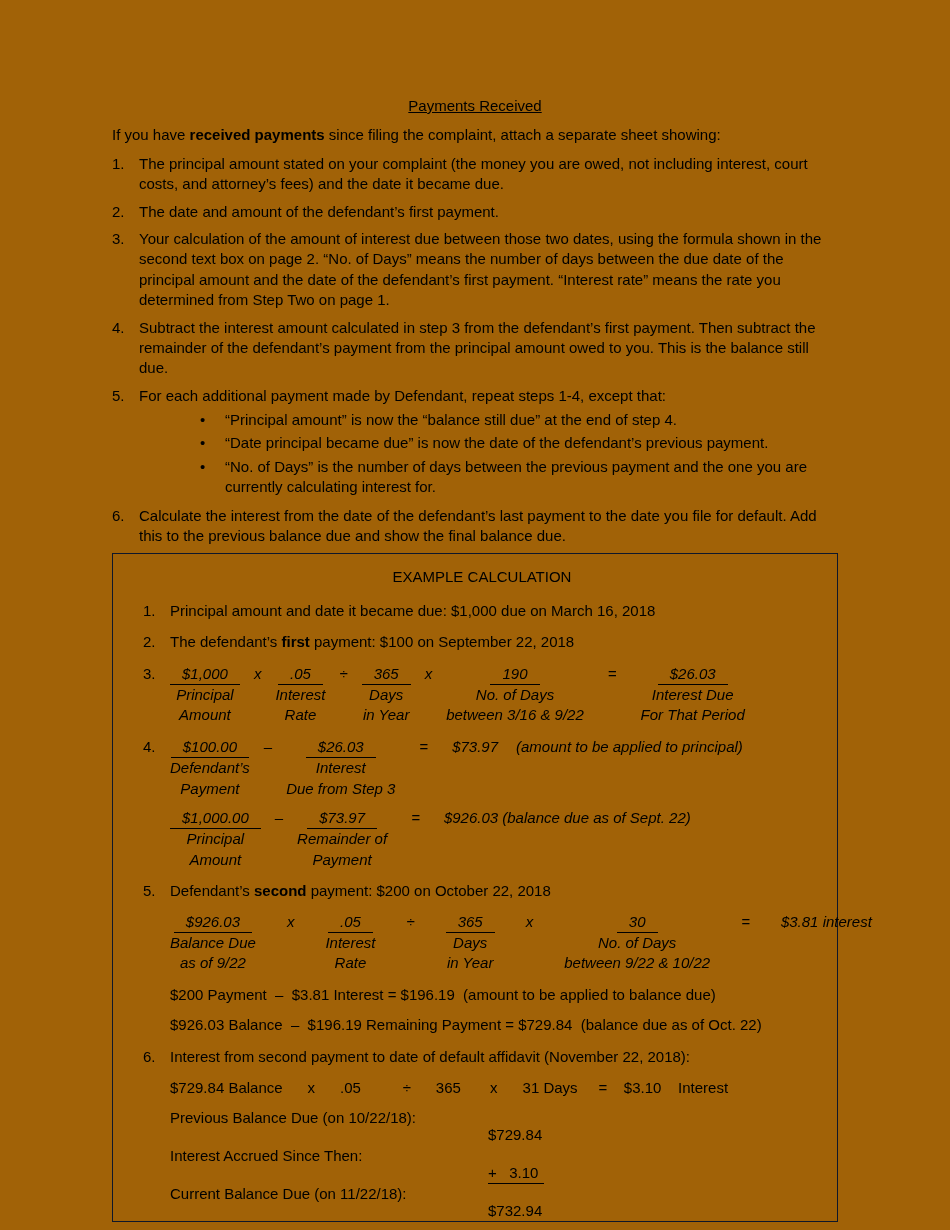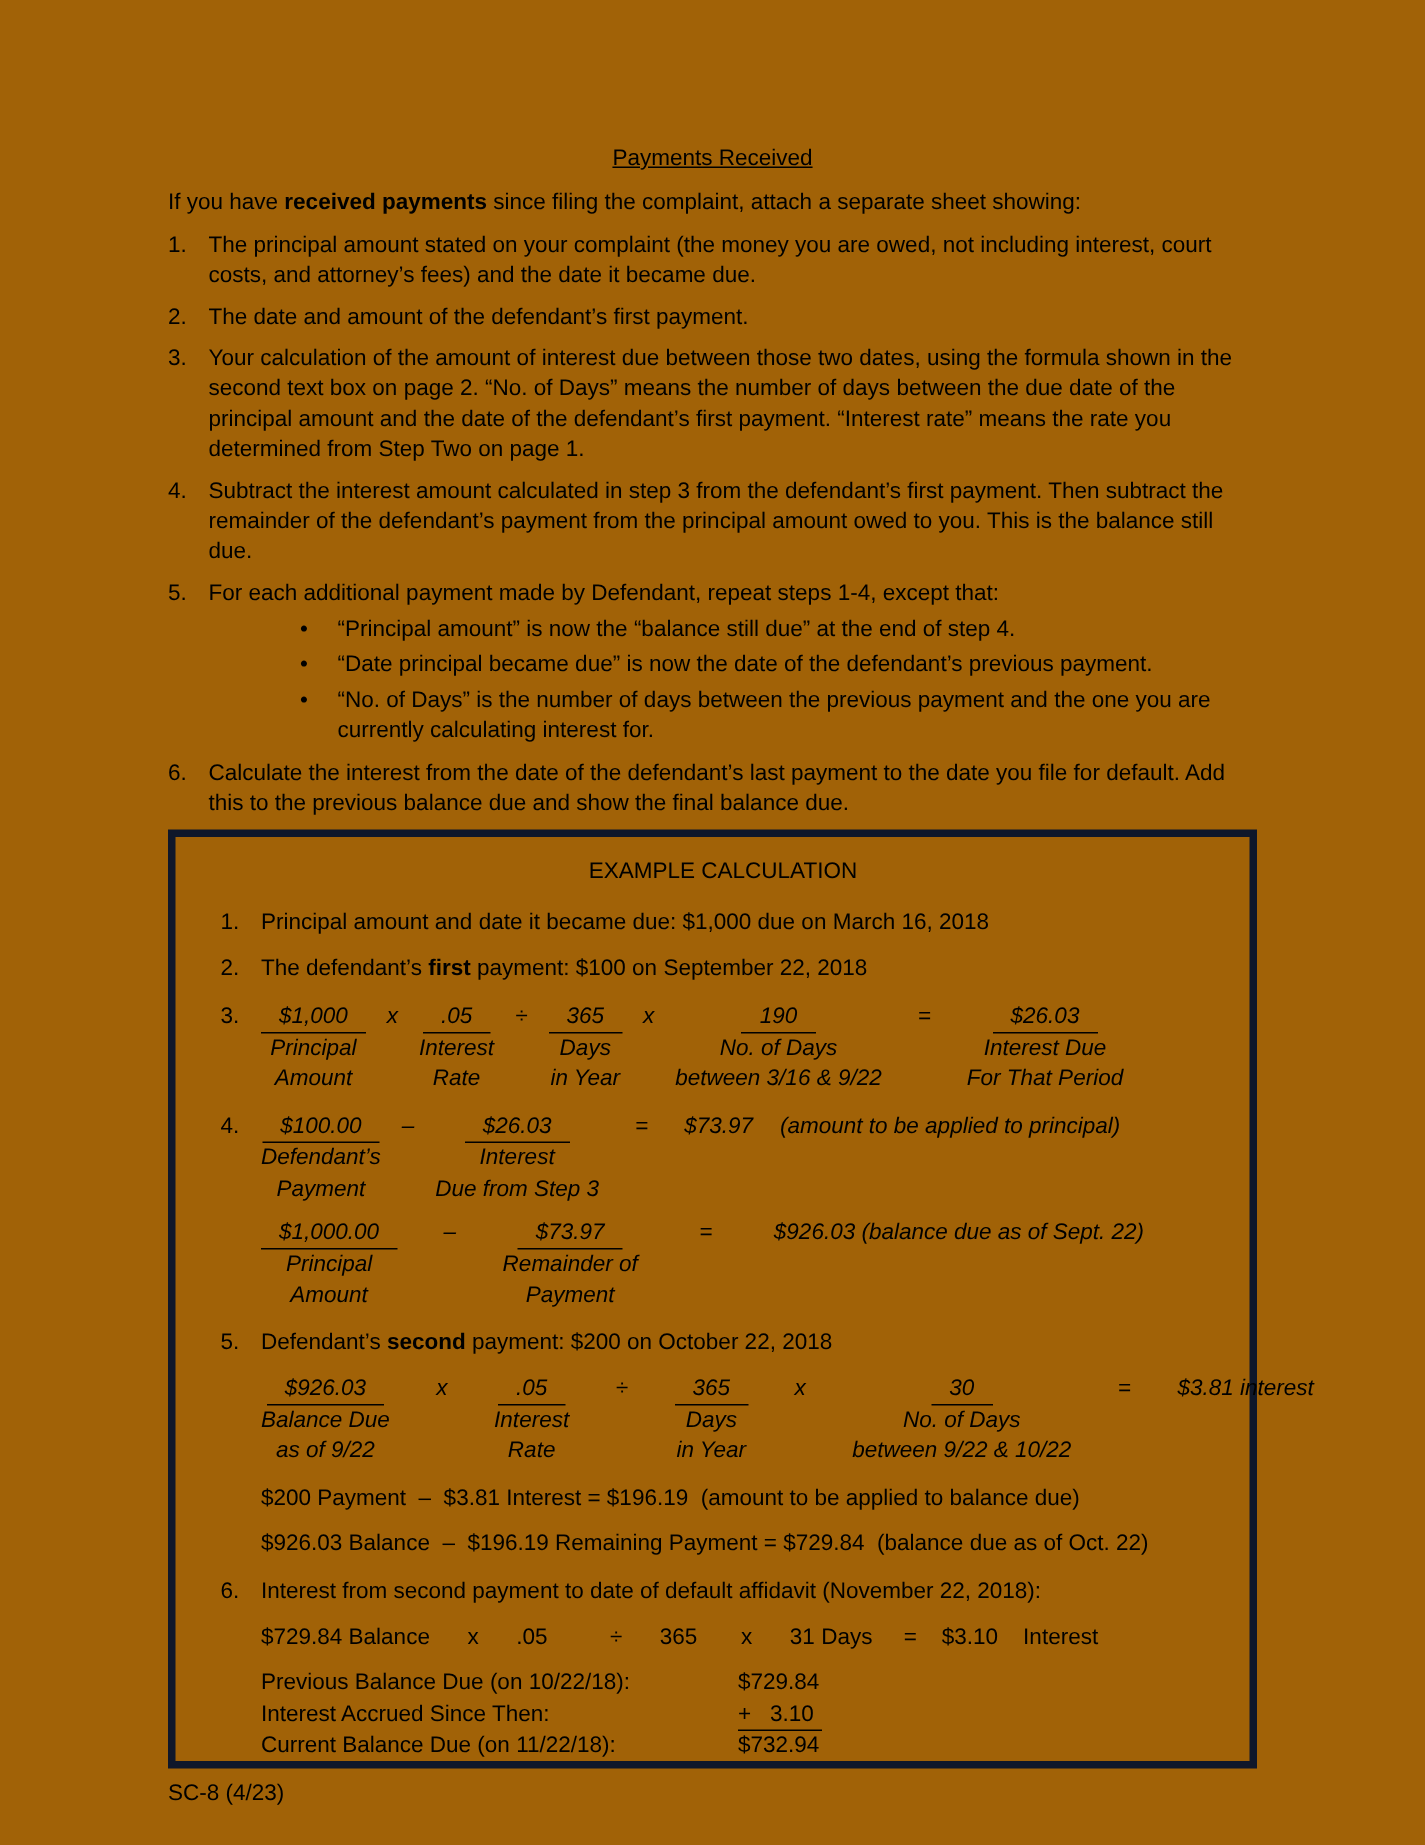--- a/index.html
+++ b/index.html
@@ -17,41 +17,41 @@
   b { font-weight: bold; }
 
   .step { display: flex; align-items: flex-start; margin-bottom: 7px; }
   .num { width: 27px; flex: none; }
   .txt { flex: 1; }
 
   .bullet { display: flex; align-items: flex-start; margin-left: 88px; margin-bottom: 3px; }
   .bullet-dot { width: 25px; flex: none; }
   .bullets-wrap { margin-bottom: 8px; }
 
-  .example-box { border: 5px solid #0f172a; margin-top: 4px; padding: 13px 16px 0 30px; }
+  .example-box { border: 1px solid #0f172a; margin-top: 4px; padding: 13px 16px 0 30px; }
   .example-title { text-align: center; margin-bottom: 13px; }
   .ex { margin-bottom: 11px; }
 
   .formula-row { display: flex; align-items: flex-start; font-style: italic; }
   .fcol { display: flex; flex-direction: column; align-items: center; }
   .fval { border-bottom: 1px solid #000; padding: 0 12px; white-space: pre; }
   .flbl { white-space: nowrap; }
   .fop { padding: 0 14px; white-space: pre; }
   .feq { padding: 0 24px; }
   .fres { white-space: pre; }
   .fnote { margin-left: 18px; white-space: pre; }
-  .row-gap { margin-top: 9px; gap: 17px; }
+  .row-gap { margin-top: 9px; }
 
   .indent { margin-left: 27px; gap: 17px; }
   .plain-line { margin-bottom: 10px; }
   .pre { white-space: pre; }
 
   .summary .srow { display: flex; }
   .slabel { width: 318px; flex: none; }
-  .sval { white-space: pre; }
+  .sval { white-space: pre; margin-top: 17px; }
   .sval.u { border-bottom: 1px solid #000; padding-right: 6px; }
 
   .footer { margin-top: 7px; }
   .footer > div { line-height: 1.27; }
 </style>
 </head>
 <body>
 
 <div class="page">
 

